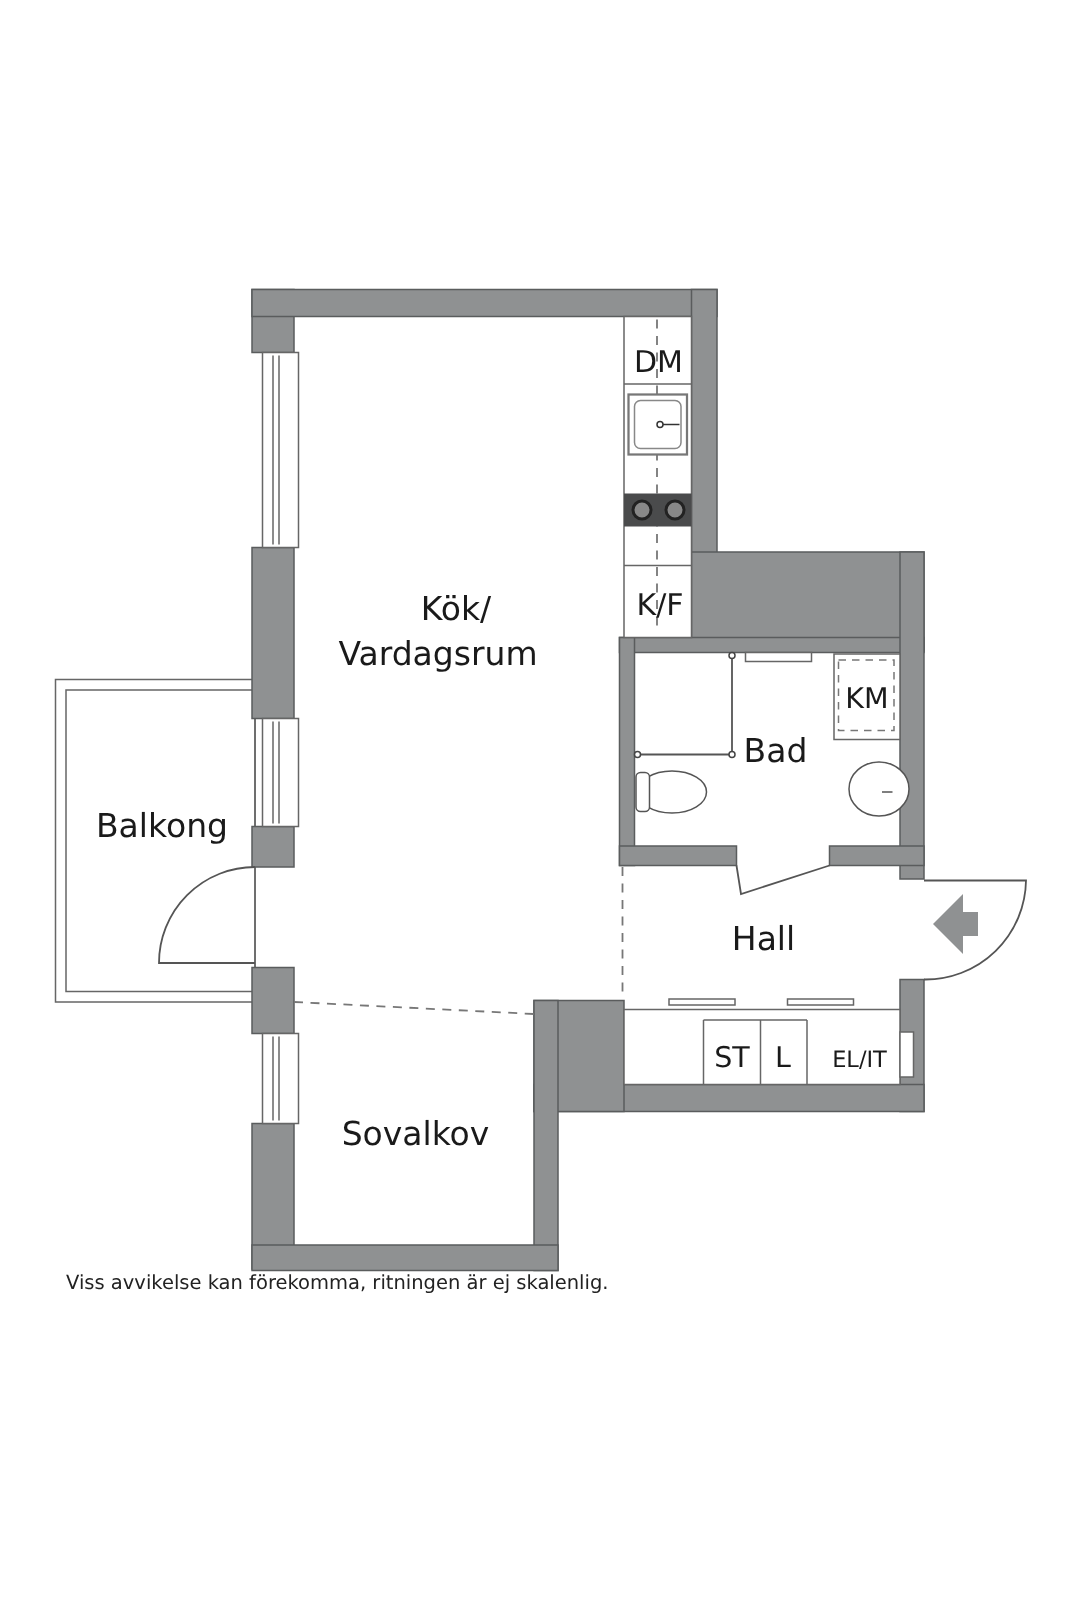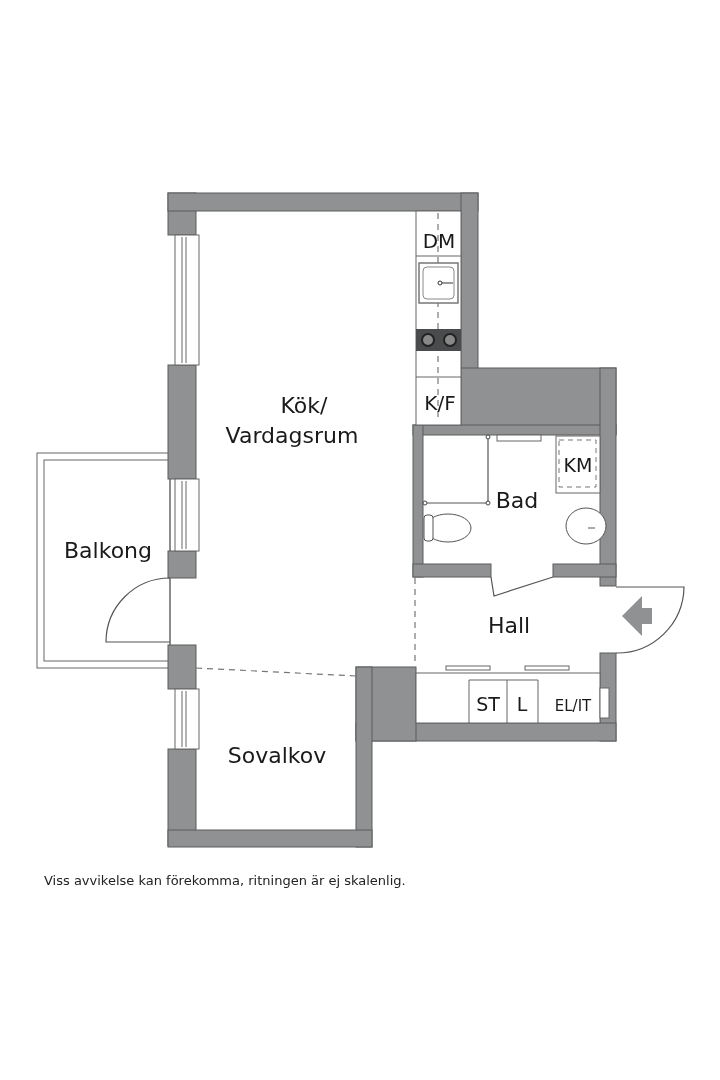--- a/index.html
+++ b/index.html
@@ -3,21 +3,21 @@
   <meta charset="utf-8">
   <style>
     html, body { margin: 0; padding: 0; background: #ffffff; }
     body { width: 720px; height: 1080px; position: relative; overflow: hidden; font-family: "DejaVu Sans", sans-serif; }
     #plan { position: absolute; left: 0; top: 0; width: 720px; height: 1080px; }
     .wall { fill: #8f9192; stroke: #5a5c5d; stroke-width: 1; }
     .thin { fill: none; stroke: #555; stroke-width: 1.2; }
     .dash { fill: none; stroke: #777; stroke-width: 1.2; stroke-dasharray: 6 5; }
     .win { fill: #ffffff; stroke: #666; stroke-width: 1; }
     .room-label { font-family: "DejaVu Sans", sans-serif; fill: #1a1a1a; }
-    .disclaimer { position: absolute; left: 44px; top: 873px; font-size: 13px; color: #222; font-family: "DejaVu Sans", sans-serif; }
+    .disclaimer { position: absolute; left: 44px; top: 848px; font-size: 13px; color: #222; font-family: "DejaVu Sans", sans-serif; }
   </style>
 </head>
 <body>
 
 <svg id="plan" viewBox="0 0 720 1080" xmlns="http://www.w3.org/2000/svg">
 
   <g>
     <rect x="37" y="453" width="133" height="215" fill="none" stroke="#666" stroke-width="1"></rect>
     <rect x="44" y="460" width="126" height="201" fill="none" stroke="#666" stroke-width="1"></rect>
   </g>

